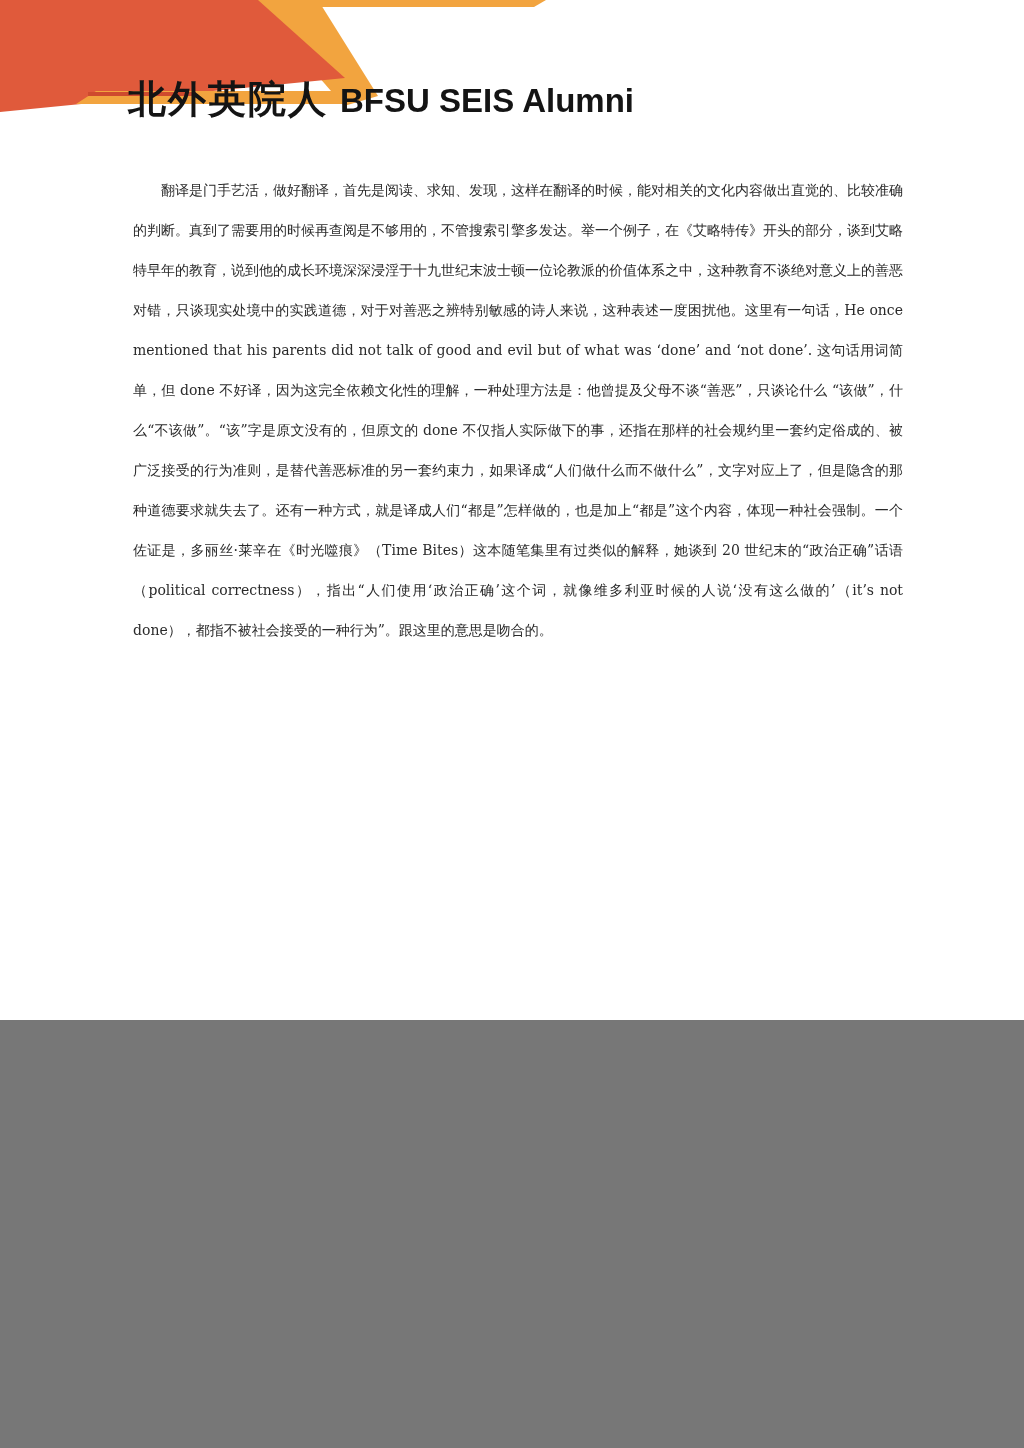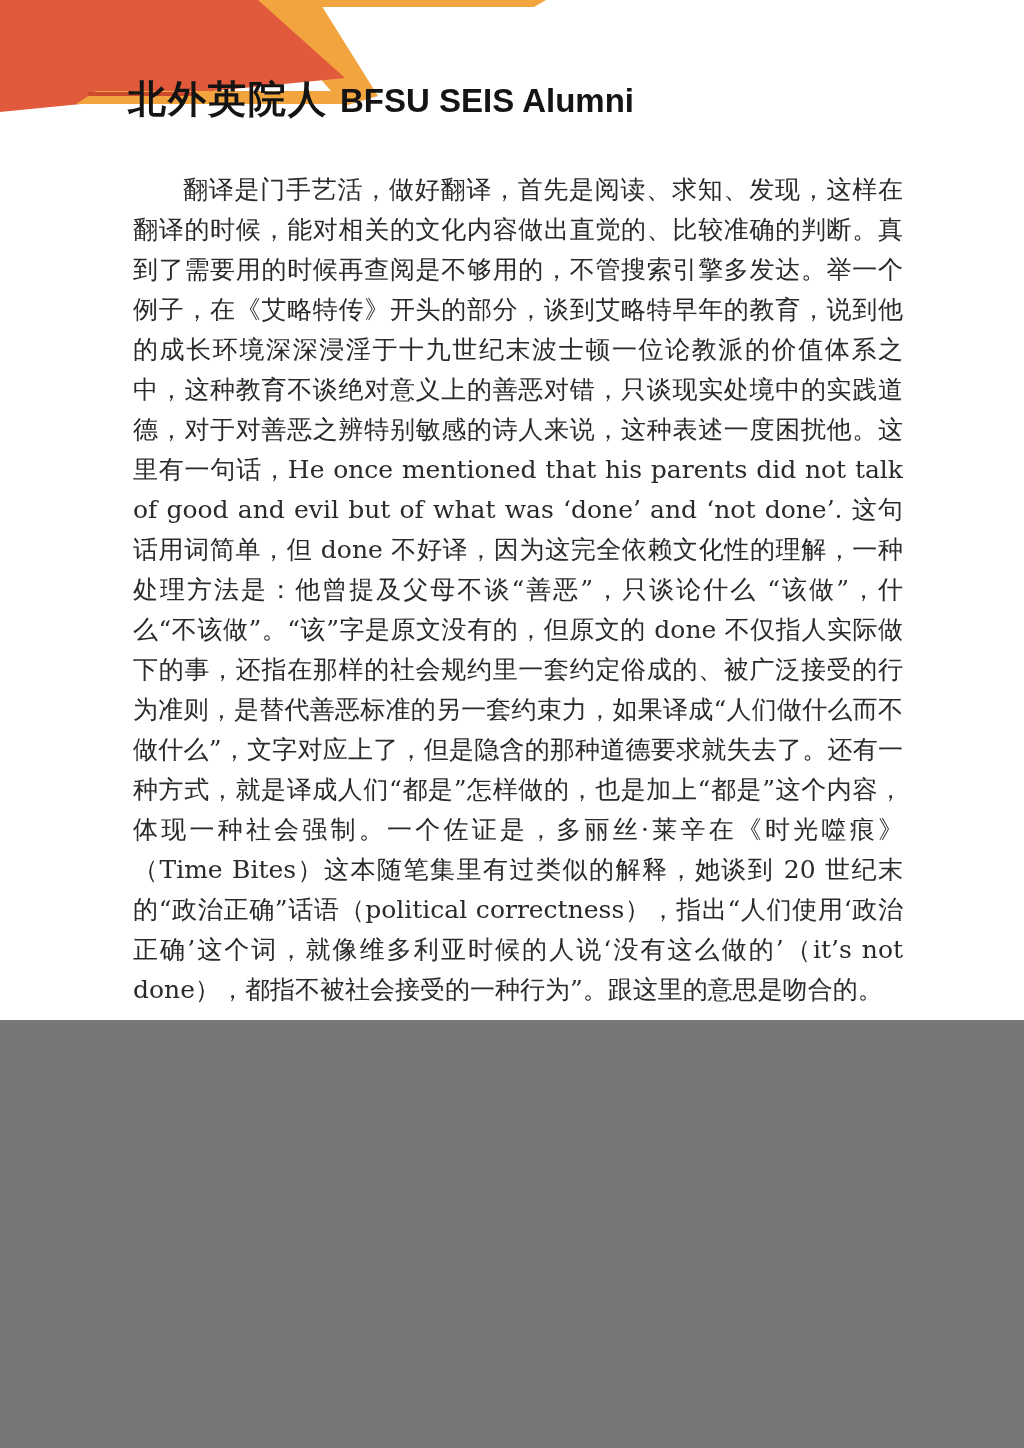--- a/index.html
+++ b/index.html
@@ -39,21 +39,21 @@
   }
   .article h1{
     margin:0 0 10px 0;
     text-align:center;
     font-family:"Liberation Sans","DejaVu Sans",sans-serif;
     font-weight:700;font-size:21px;line-height:28px;
     color:var(--title-blue);
   }
   .article p{
     margin:0;
-    font-size:25px;line-height:40px;
+    font-size:14px;line-height:40px;
     color:var(--body-text);
     text-align:justify;
     text-indent:2em;
   }
   .illustration{
     position:absolute;left:612px;top:1158px;width:330px;height:175px;z-index:1;
   }
   .page-number{
     position:absolute;left:825px;top:1340px;width:36px;z-index:2;
     font-family:"Liberation Sans","DejaVu Sans",sans-serif;

